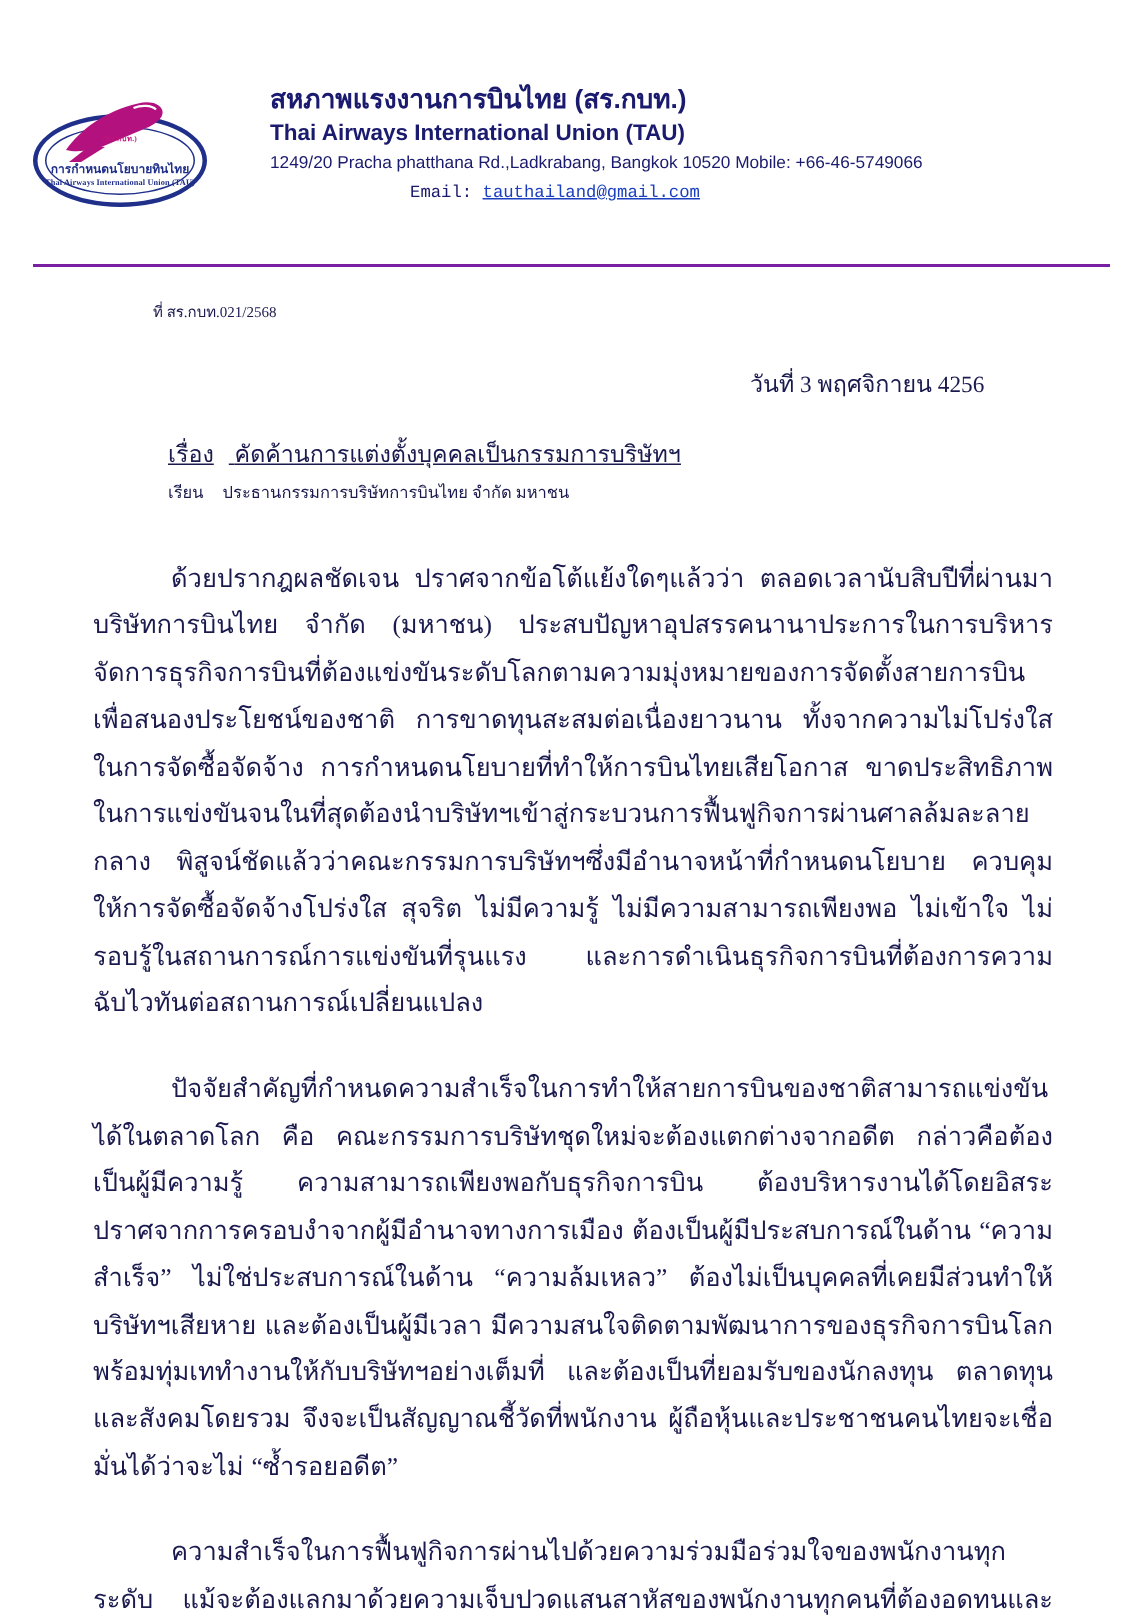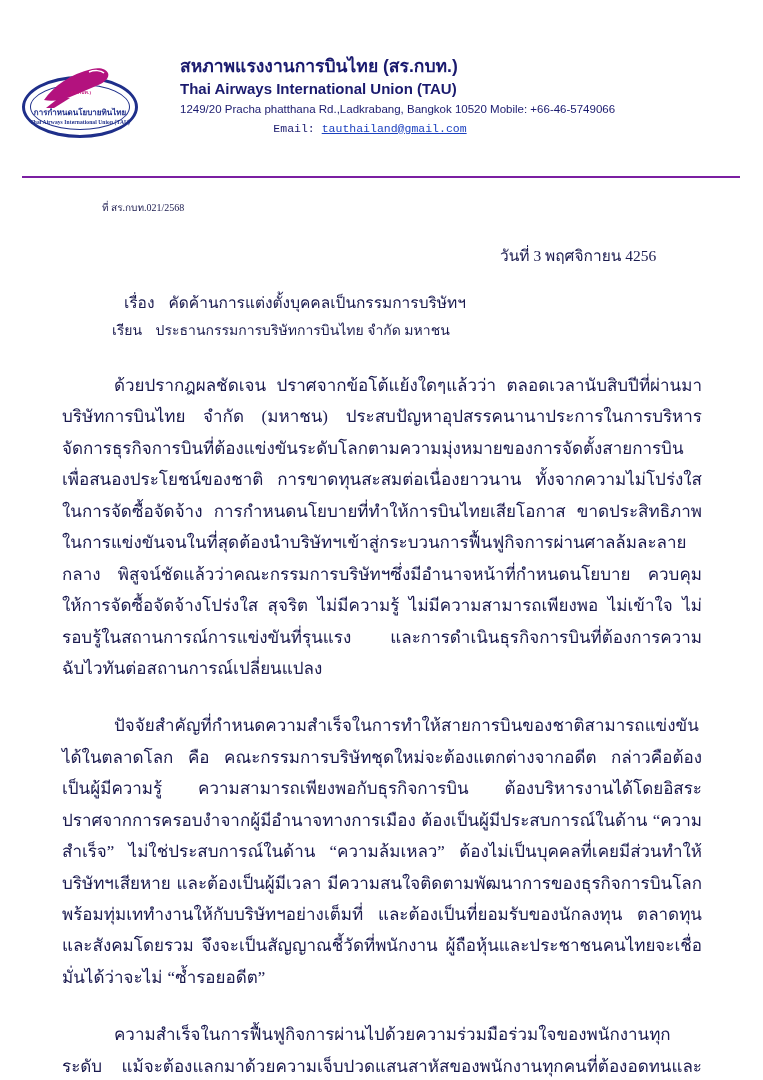--- a/index.html
+++ b/index.html
@@ -160,30 +160,31 @@
     margin-left: 40px;
   }
   .date {
     position: absolute;
     left: 500px;
     top: 51px;
     font-size: 15.5px;
   }
   .subject {
     position: absolute;
-    left: 124px;
+    left: 112px;
     top: 98px;
     font-size: 15.5px;
+    text-decoration: underline;
   }
   .subject .lbl { margin-right: 10px; }
   .attn {
     position: absolute;
     left: 112px;
     top: 127px;
-    font-size: 14px;
+    font-size: 11px;
   }
   .attn .lbl { margin-right: 10px; }
 
   .paras {
     position: absolute;
     left: 62px;
     top: 178px;
     width: 640px;
   }
   .para {

